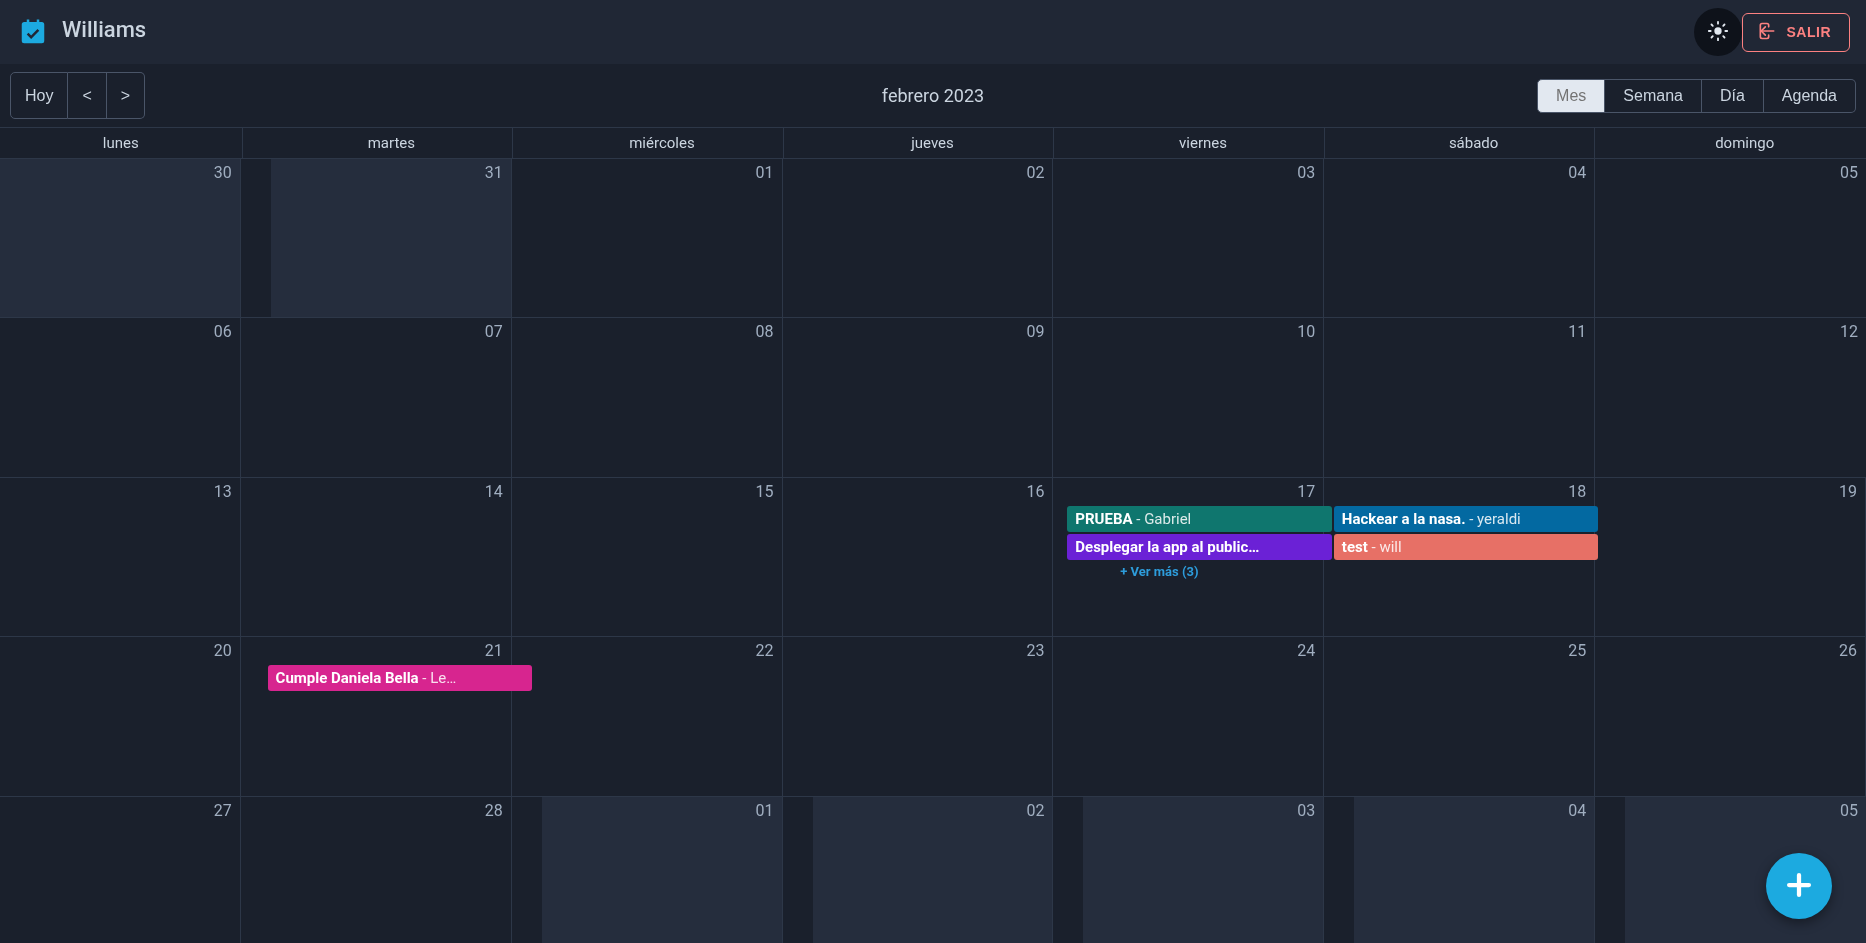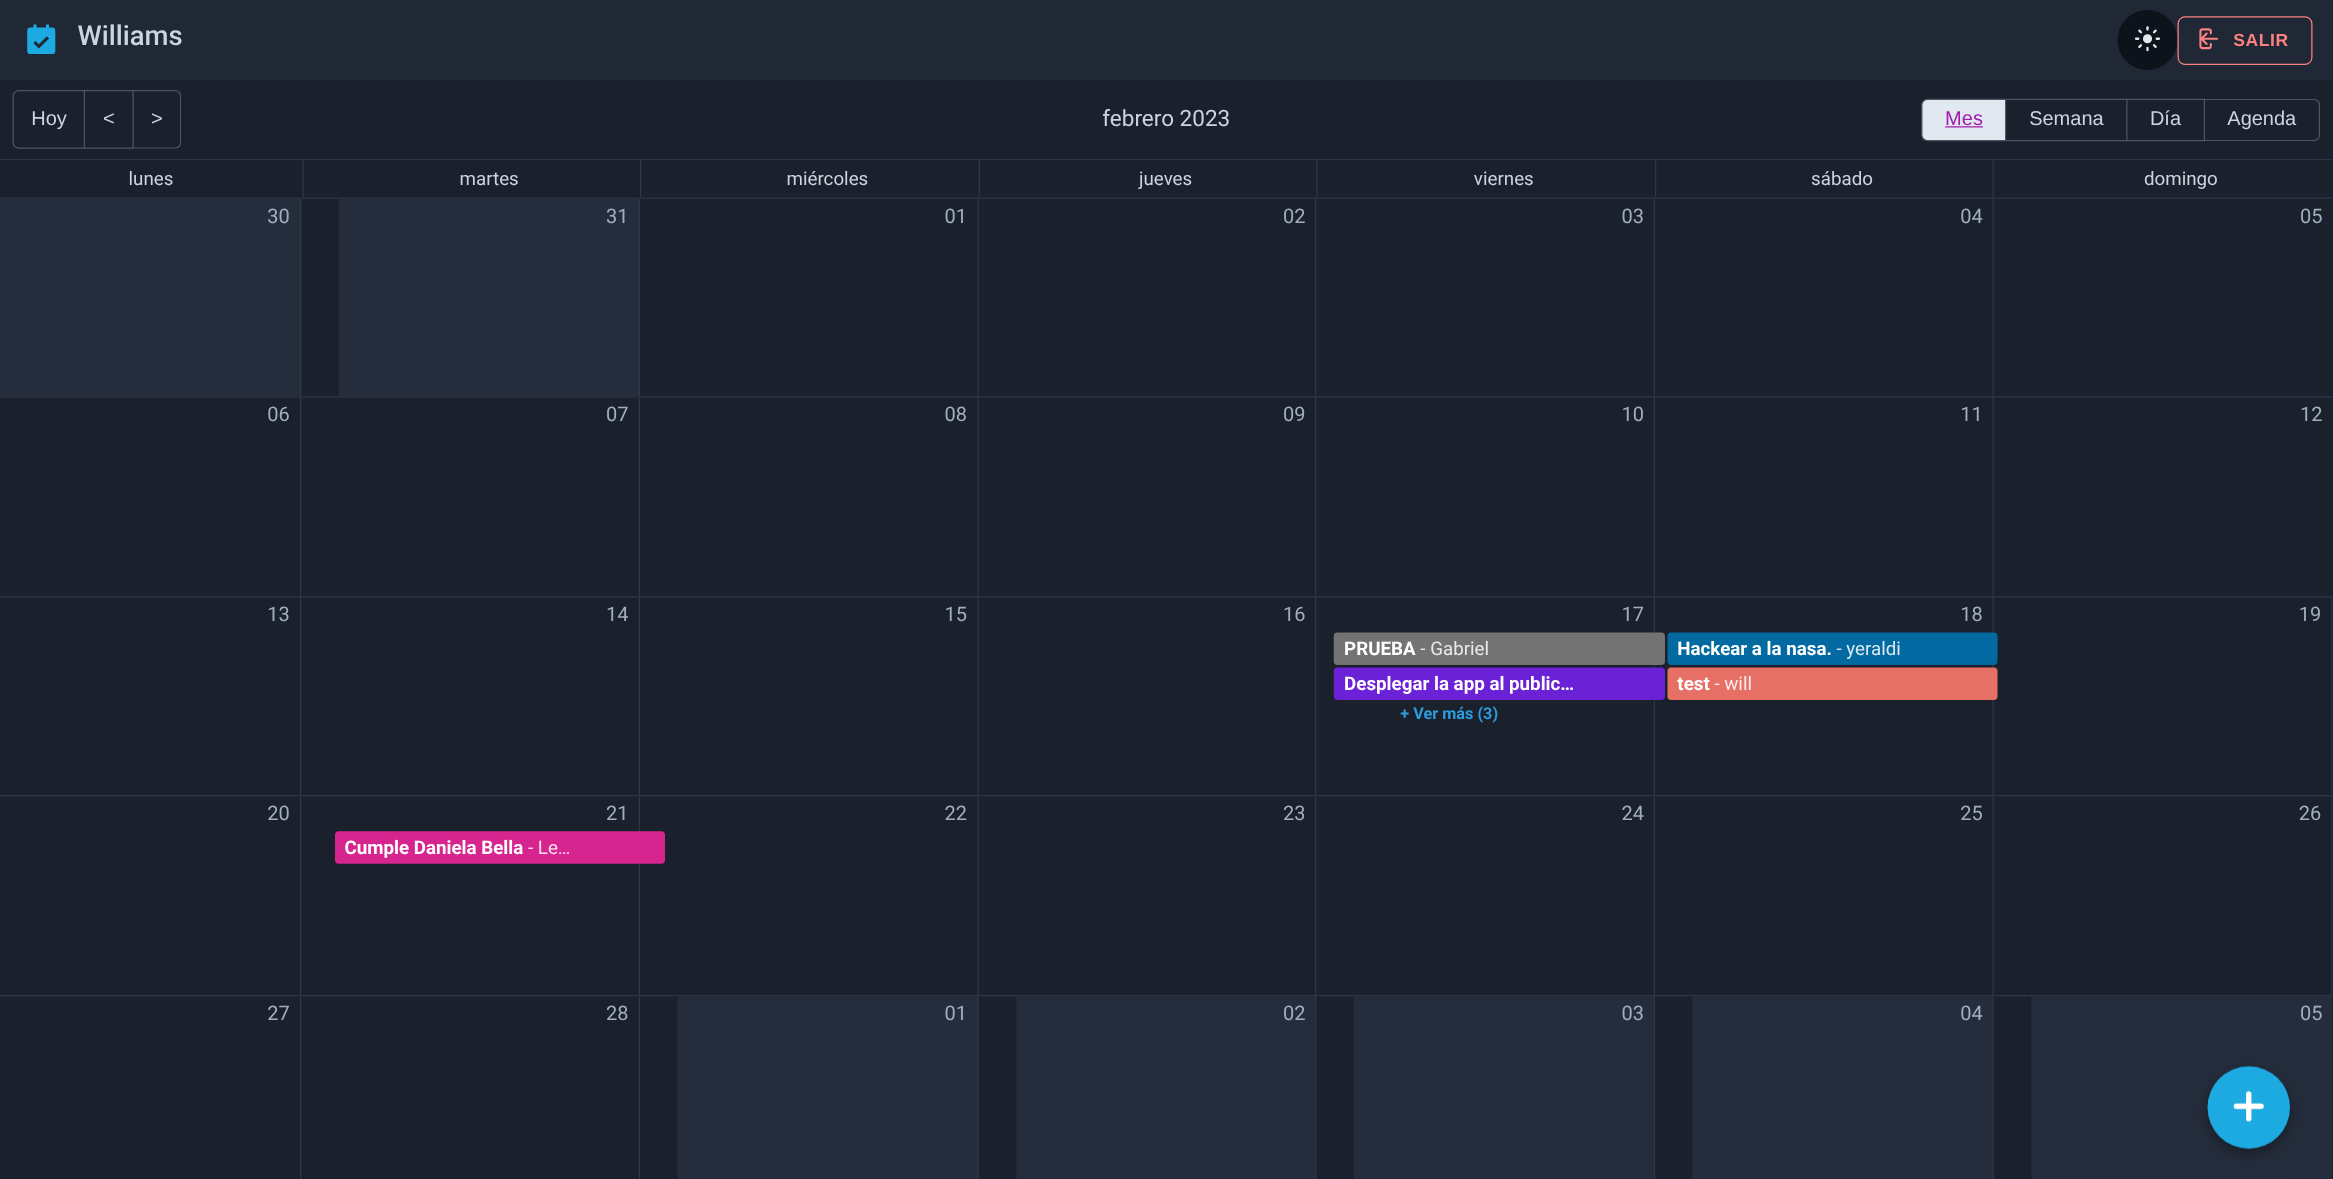--- a/index.html
+++ b/index.html
@@ -100,22 +100,21 @@
     padding: 6px 18px;
     font-size: 16px;
     cursor: pointer;
     height: 34px;
   }
   .view-btn + .view-btn { border-left: none; }
   .view-btn:first-child { border-radius: 5px 0 0 5px; }
   .view-btn:last-child { border-radius: 0 5px 5px 0; }
   .view-btn.active {
     background: #e2e8f0;
-    color: #a21caf;
-    text-decoration: underline;
+    color: #737373;
   }
 
   
   .calendar {
     display: flex;
     flex-direction: column;
     height: calc(100% - 64px - 50px);
     border-top: 1px solid #2d3748;
   }
   .day-headers {
@@ -351,21 +350,21 @@
           <div class="day-num">17</div>
         </div>
         <div class="day-cell">
           <div class="day-num">18</div>
         </div>
         <div class="day-cell">
           <div class="day-num">19</div>
         </div>
         <div class="events-layer">
           <div class="event-row">
-            <div class="event-chip" style="background: #737373; grid-column: 5 / span 1;"><span class="title-part">PRUEBA</span><span class="author-part"> - Gabriel</span></div>
+            <div class="event-chip" style="background: #0f766e; grid-column: 5 / span 1;"><span class="title-part">PRUEBA</span><span class="author-part"> - Gabriel</span></div>
             <div class="event-chip" style="background: #0369a1; grid-column: 6 / span 1;"><span class="title-part">Hackear a la nasa.</span><span class="author-part"> - yeraldi</span></div>
           </div>
           <div class="event-row">
             <div class="event-chip" style="background: rgb(107, 33, 214); grid-column: 5 / span 1;"><span class="title-part">Desplegar la app al public…</span></div>
             <div class="event-chip" style="background: rgb(231, 112, 102); grid-column: 6 / span 1;"><span class="title-part">test</span><span class="author-part"> - will</span></div>
           </div>
           <div class="more-row">
             <div class="more-link" style="grid-column: 5 / span 1; margin-left: 48px;">+ Ver más (3)</div>
           </div>
         </div>

